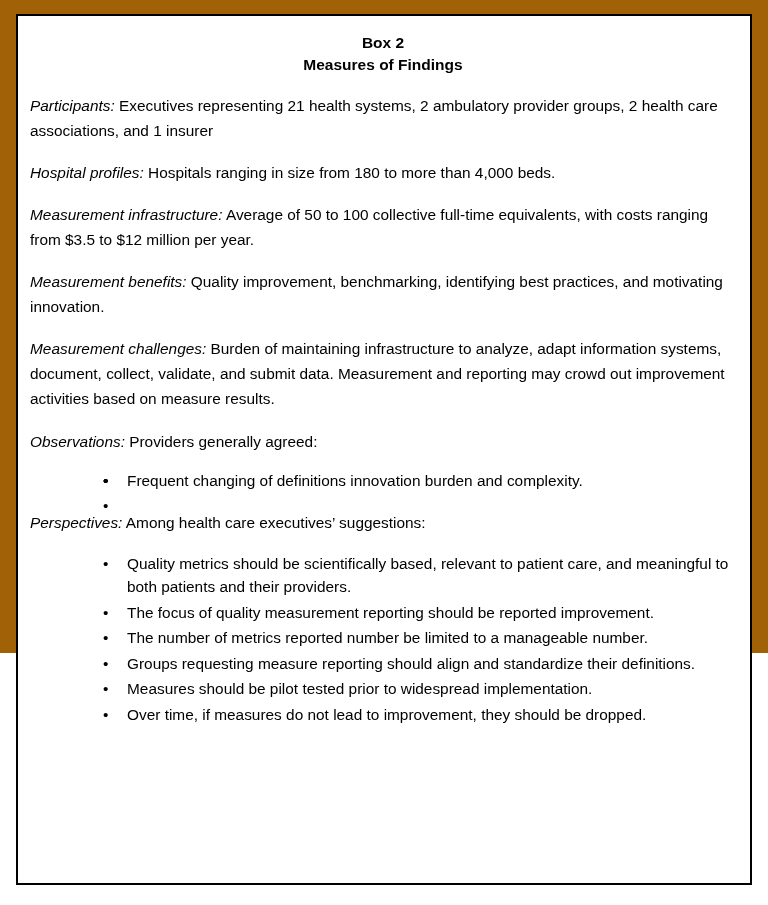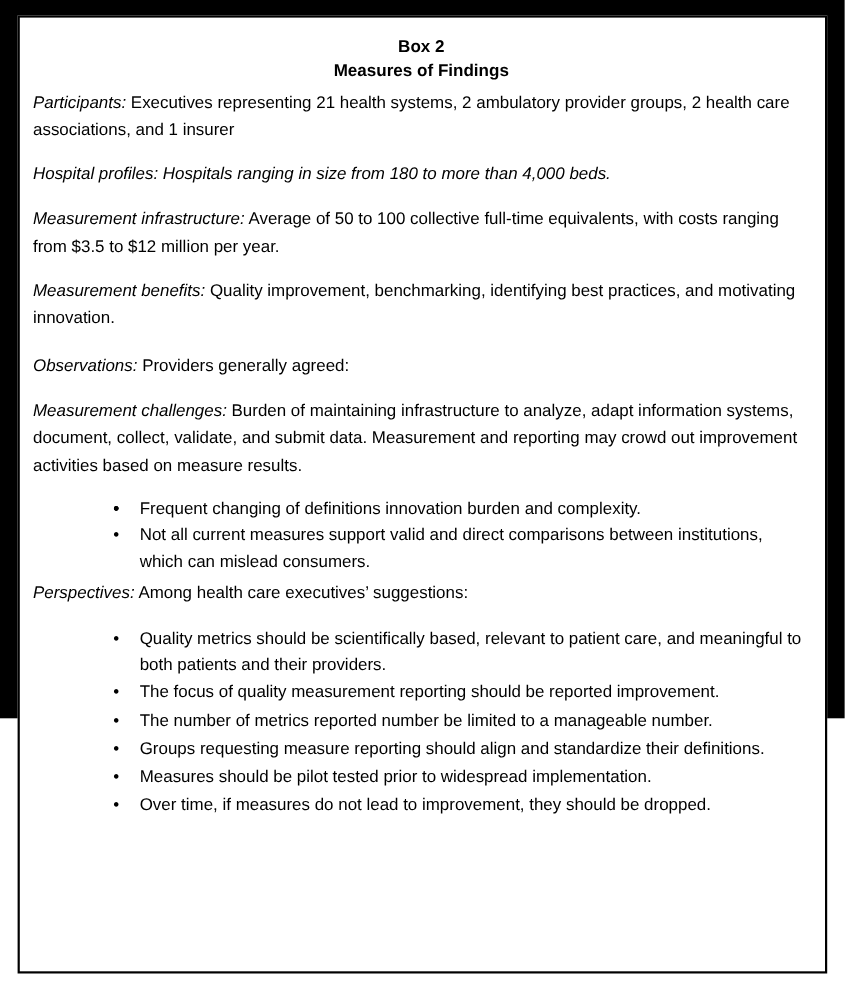--- a/index.html
+++ b/index.html
@@ -12,21 +12,21 @@
     height: 905px;
     font-family: "Liberation Sans", sans-serif;
     color: #000000;
     -webkit-font-smoothing: none;
   }
 
   .page {
     position: relative;
     width: 768px;
     height: 653px;
-    background: #000000;
+    background: #a16207;
     box-sizing: border-box;
   }
 
   .box {
     position: absolute;
     left: 16px;
     top: 14px;
     width: 736px;
     height: 871px;
     border: 2px solid #000000;
@@ -41,35 +41,34 @@
     font-weight: bold;
     font-size: 15.5px;
     line-height: 22px;
     margin: 6px 0 0 0;
   }
   .box-title .line2 {
     display: block;
   }
 
   .section {
-    margin-top: 5px;
+    margin-top: 17px;
     font-size: 15.4px;
     line-height: 25px;
     text-align: left;
   }
   .section.tight {
     margin-top: 18px;
   }
 
   .label {
     font-style: italic;
   }
   .section.all-italic,
   .section.all-italic .label {
-    font-style: italic;
   }
 
   ul.bullets {
     list-style: none;
     margin: 14px 0 0 0;
     padding: 0;
   }
   ul.bullets li {
     position: relative;
     padding-left: 97px;
@@ -111,33 +110,33 @@
     </p>
 
     <p class="section">
       <span class="label">Measurement infrastructure:</span><span> Average of 50 to 100 collective full-time equivalents, with costs ranging from $3.5 to $12 million per year.</span>
     </p>
 
     <p class="section">
       <span class="label">Measurement benefits:</span><span> Quality improvement, benchmarking, identifying best practices, and motivating innovation.</span>
     </p>
 
+    <p class="section">
+      <span class="label">Measurement challenges:</span><span> Burden of maintaining infrastructure to analyze, adapt information systems, document, collect, validate, and submit data. Measurement and reporting may crowd out improvement activities based on measure results.</span>
+    </p>
+
     <p class="section tight">
       <span class="label">Observations:</span><span> Providers generally agreed:</span>
-    </p>
-
-    <p class="section">
-      <span class="label">Measurement challenges:</span><span> Burden of maintaining infrastructure to analyze, adapt information systems, document, collect, validate, and submit data. Measurement and reporting may crowd out improvement activities based on measure results.</span>
     </p>
 
     <ul class="bullets">
       <li><span class="dot">•</span></li>
       <li><span class="dot">•</span></li>
       <li><span class="dot">•</span><span>Frequent changing of definitions innovation burden and complexity.</span></li>
-      <li><span class="dot">•</span><span>Not all current measures support valid and direct comparisons between institutions, which can mislead consumers.</span></li>
+      <li><span class="dot">•</span></li>
     </ul>
 
     <p class="section">
       <span class="label">Perspectives:</span><span> Among health care executives’ suggestions:</span>
     </p>
 
     <ul class="bullets perspectives">
       <li><span class="dot">•</span><span>Quality metrics should be scientifically based, relevant to patient care, and meaningful to both patients and their providers.</span></li>
       <li><span class="dot">•</span><span>The focus of quality measurement reporting should be reported improvement.</span></li>
       <li><span class="dot">•</span><span>The number of metrics reported number be limited to a manageable number.</span></li>

